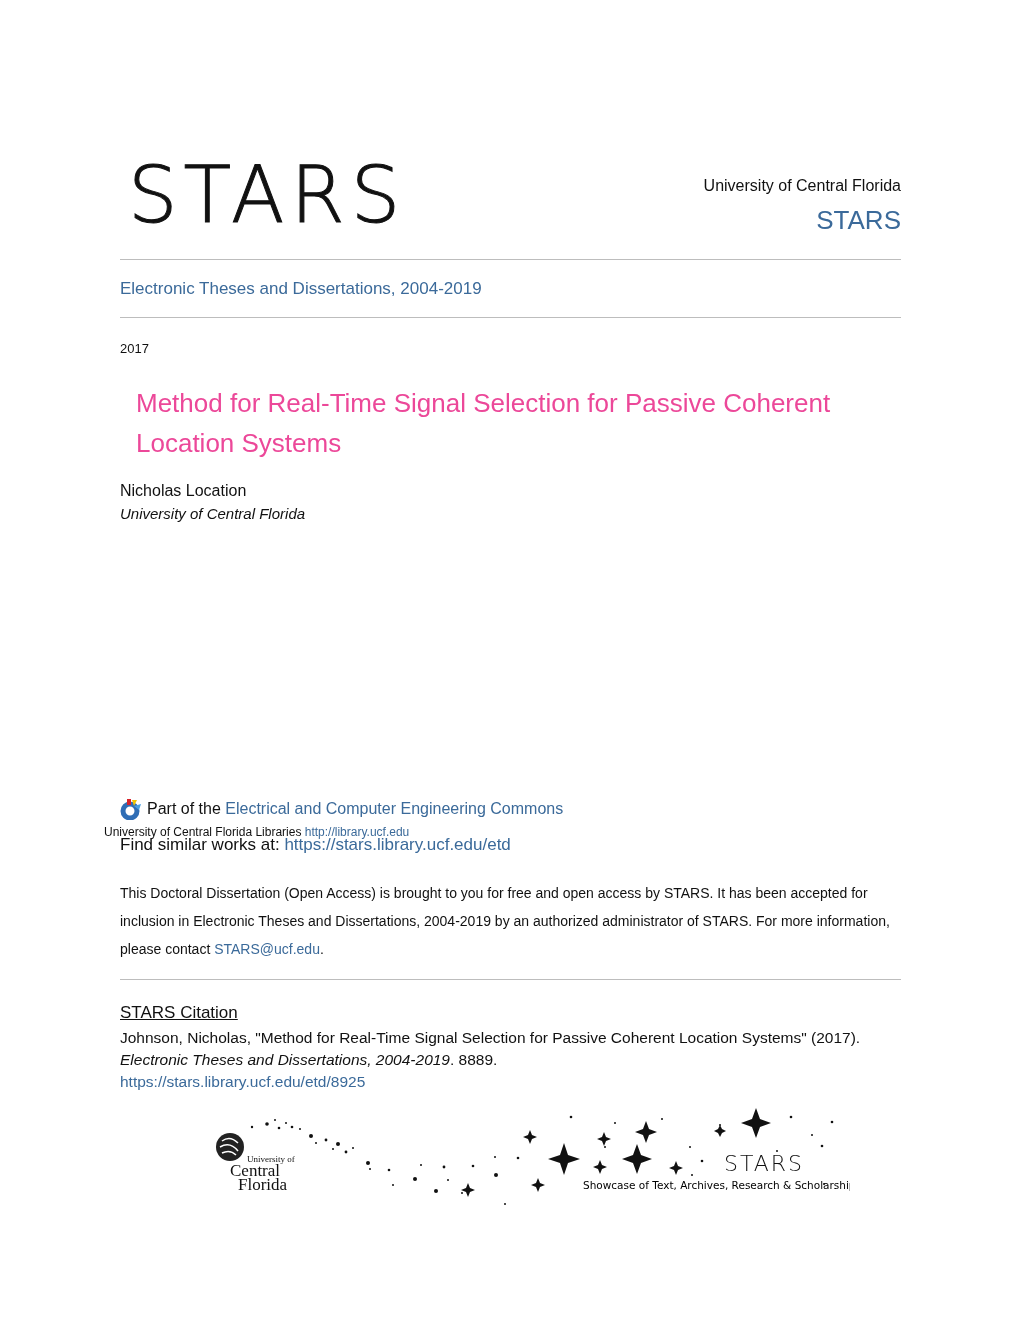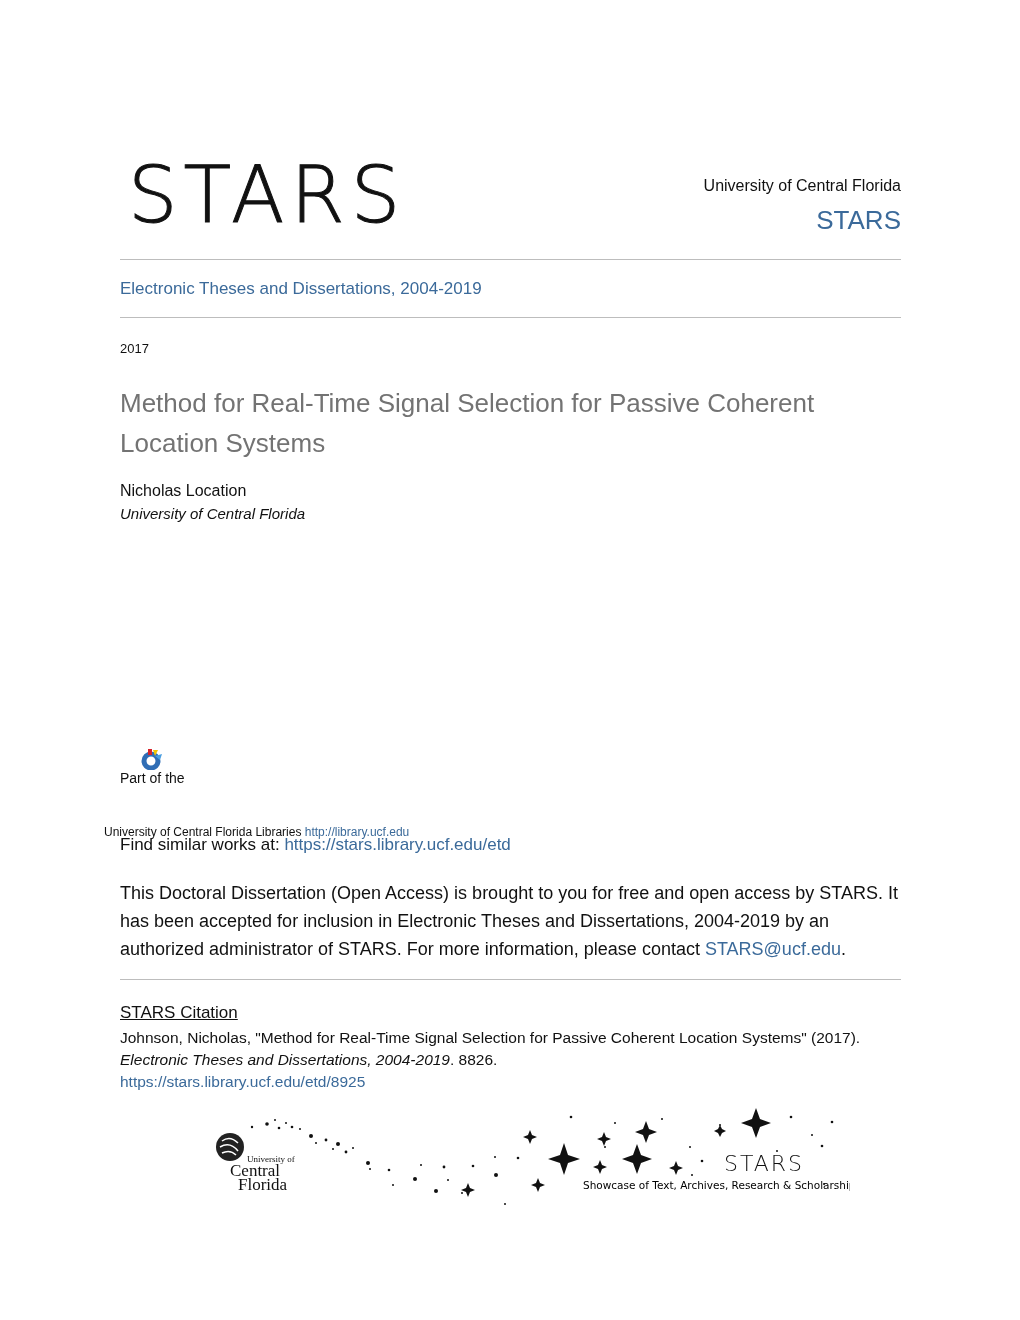--- a/index.html
+++ b/index.html
@@ -8,30 +8,30 @@
     .abs { position: absolute; }
     a, .link { color: #3b6a9a; text-decoration: none; }
     .hr { position: absolute; left: 120px; width: 781px; height: 1px; background: #bdbdbd; }
 
     .stars-logo { left: 128px; top: 150px; width: 350px; height: 90px; }
     .ucf-name { right: 119px; top: 177px; font-size: 16px; color: #111; text-align: right; }
     .stars-link { right: 119px; top: 205px; font-size: 26px; color: #3b6a9a; text-align: right; }
 
     .collection { left: 120px; top: 279px; font-size: 17px; color: #3b6a9a; }
     .year { left: 120px; top: 341px; font-size: 13px; }
-    .title { left: 120px; top: 383px; width: 760px; font-size: 26px; line-height: 40px; color: #737373; }
+    .title { left: 136px; top: 383px; width: 760px; font-size: 26px; line-height: 40px; color: #ec4899; }
     .author { left: 120px; top: 482px; font-size: 16px; }
     .affil { left: 120px; top: 505px; font-size: 15px; font-style: italic; }
 
-    .commons { left: 120px; top: 748px; font-size: 14px; display: flex; align-items: center; flex-direction: column; }
+    .commons { left: 120px; top: 798px; font-size: 16px; display: flex; align-items: center; }
     .commons-icon { width: 22px; height: 22px; margin-right: 5px; }
     .find { left: 120px; top: 835px; font-size: 17px; }
     .libs { left: 104px; top: 825px; font-size: 12px; }
 
-    .notice { left: 120px; top: 879px; width: 790px; font-size: 18px; line-height: 28px; color: #111; }
+    .notice { left: 120px; top: 879px; width: 790px; font-size: 14px; line-height: 28px; color: #111; }
 
     .cite-head { left: 120px; top: 1003px; font-size: 17px; text-decoration: underline; }
     .cite-body { left: 120px; top: 1027px; width: 780px; font-size: 15.5px; line-height: 22px; }
     .cite-body .it { font-style: italic; }
 
     .footer-art { left: 200px; top: 1105px; width: 650px; height: 100px; }
     .ucf-text { font-family: "Liberation Serif", serif; }
     .tagline { font-size: 10.5px; color: #222; }
   </style>
 </head>
@@ -55,37 +55,38 @@
 <div class="abs affil">University of Central Florida</div>
 
 <div class="abs commons">
   <svg class="commons-icon" viewBox="0 0 22 22">
     <circle cx="10" cy="13" r="7" fill="none" stroke="#2f6db5" stroke-width="5"></circle>
     <rect x="7" y="1" width="4" height="6" fill="#d6232a"></rect>
     <polygon points="12,2 17,2 14,8" fill="#f3c300"></polygon>
     <polygon points="14,8 21,6 19,12" fill="#4a9de0"></polygon>
   </svg>
   <span style="white-space:pre">Part of the </span>
+  <a>Electrical and Computer Engineering Commons</a>
 </div>
 <div class="abs find">
   <span style="white-space:pre">Find similar works at: </span><a>https://stars.library.ucf.edu/etd</a>
 </div>
 <div class="abs libs">
   <span style="white-space:pre">University of Central Florida Libraries </span><a>http://library.ucf.edu</a>
 </div>
 
 <div class="abs notice">
   <span>This Doctoral Dissertation (Open Access) is brought to you for free and open access by STARS. It has been accepted for inclusion in Electronic Theses and Dissertations, 2004-2019 by an authorized administrator of STARS. For more information, please contact </span><a>STARS@ucf.edu</a><span>.</span>
 </div>
 
 <div class="hr" style="top:979px"></div>
 
 <div class="abs cite-head">STARS Citation</div>
 <div class="abs cite-body">
-  <span>Johnson, Nicholas, "Method for Real-Time Signal Selection for Passive Coherent Location Systems" (2017). </span><span class="it">Electronic Theses and Dissertations, 2004-2019</span><span>. 8826.</span><br>
+  <span>Johnson, Nicholas, "Method for Real-Time Signal Selection for Passive Coherent Location Systems" (2017). </span><span class="it">Electronic Theses and Dissertations, 2004-2019</span><span>. 8889.</span><br>
   <a>https://stars.library.ucf.edu/etd/8925</a>
 </div>
 
 <svg class="abs footer-art" viewBox="0 0 650 100">
 
   <g>
     <circle cx="30" cy="42" r="14" fill="#222"></circle>
     <path d="M22 36 q8 -6 16 2 M20 42 q10 -6 18 4 M22 48 q8 -4 14 2" stroke="#fff" stroke-width="1.5" fill="none"></path>
   </g>
   <text x="47" y="57" class="ucf-text" font-size="9" fill="#111">University of</text>

